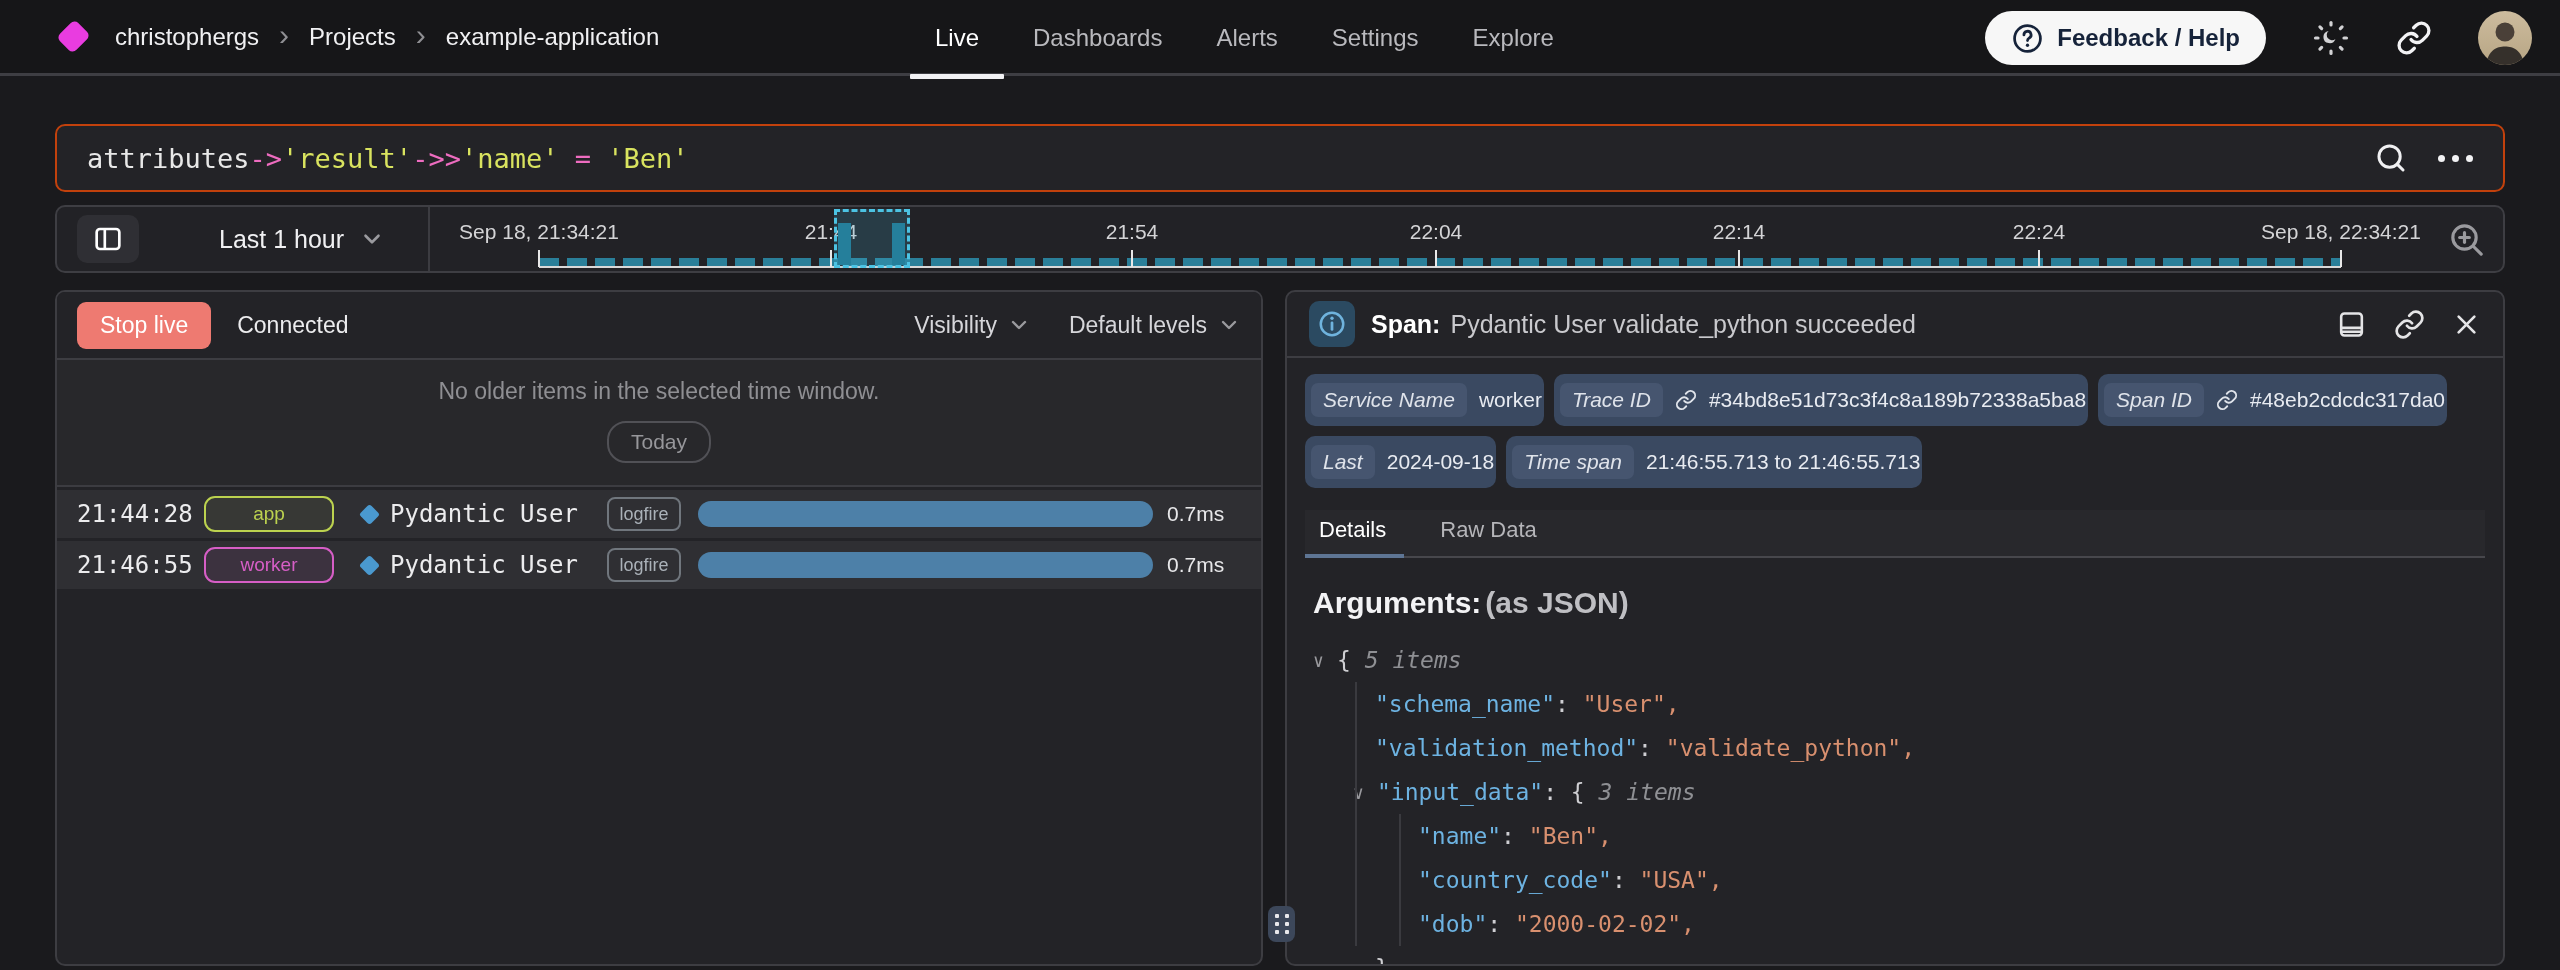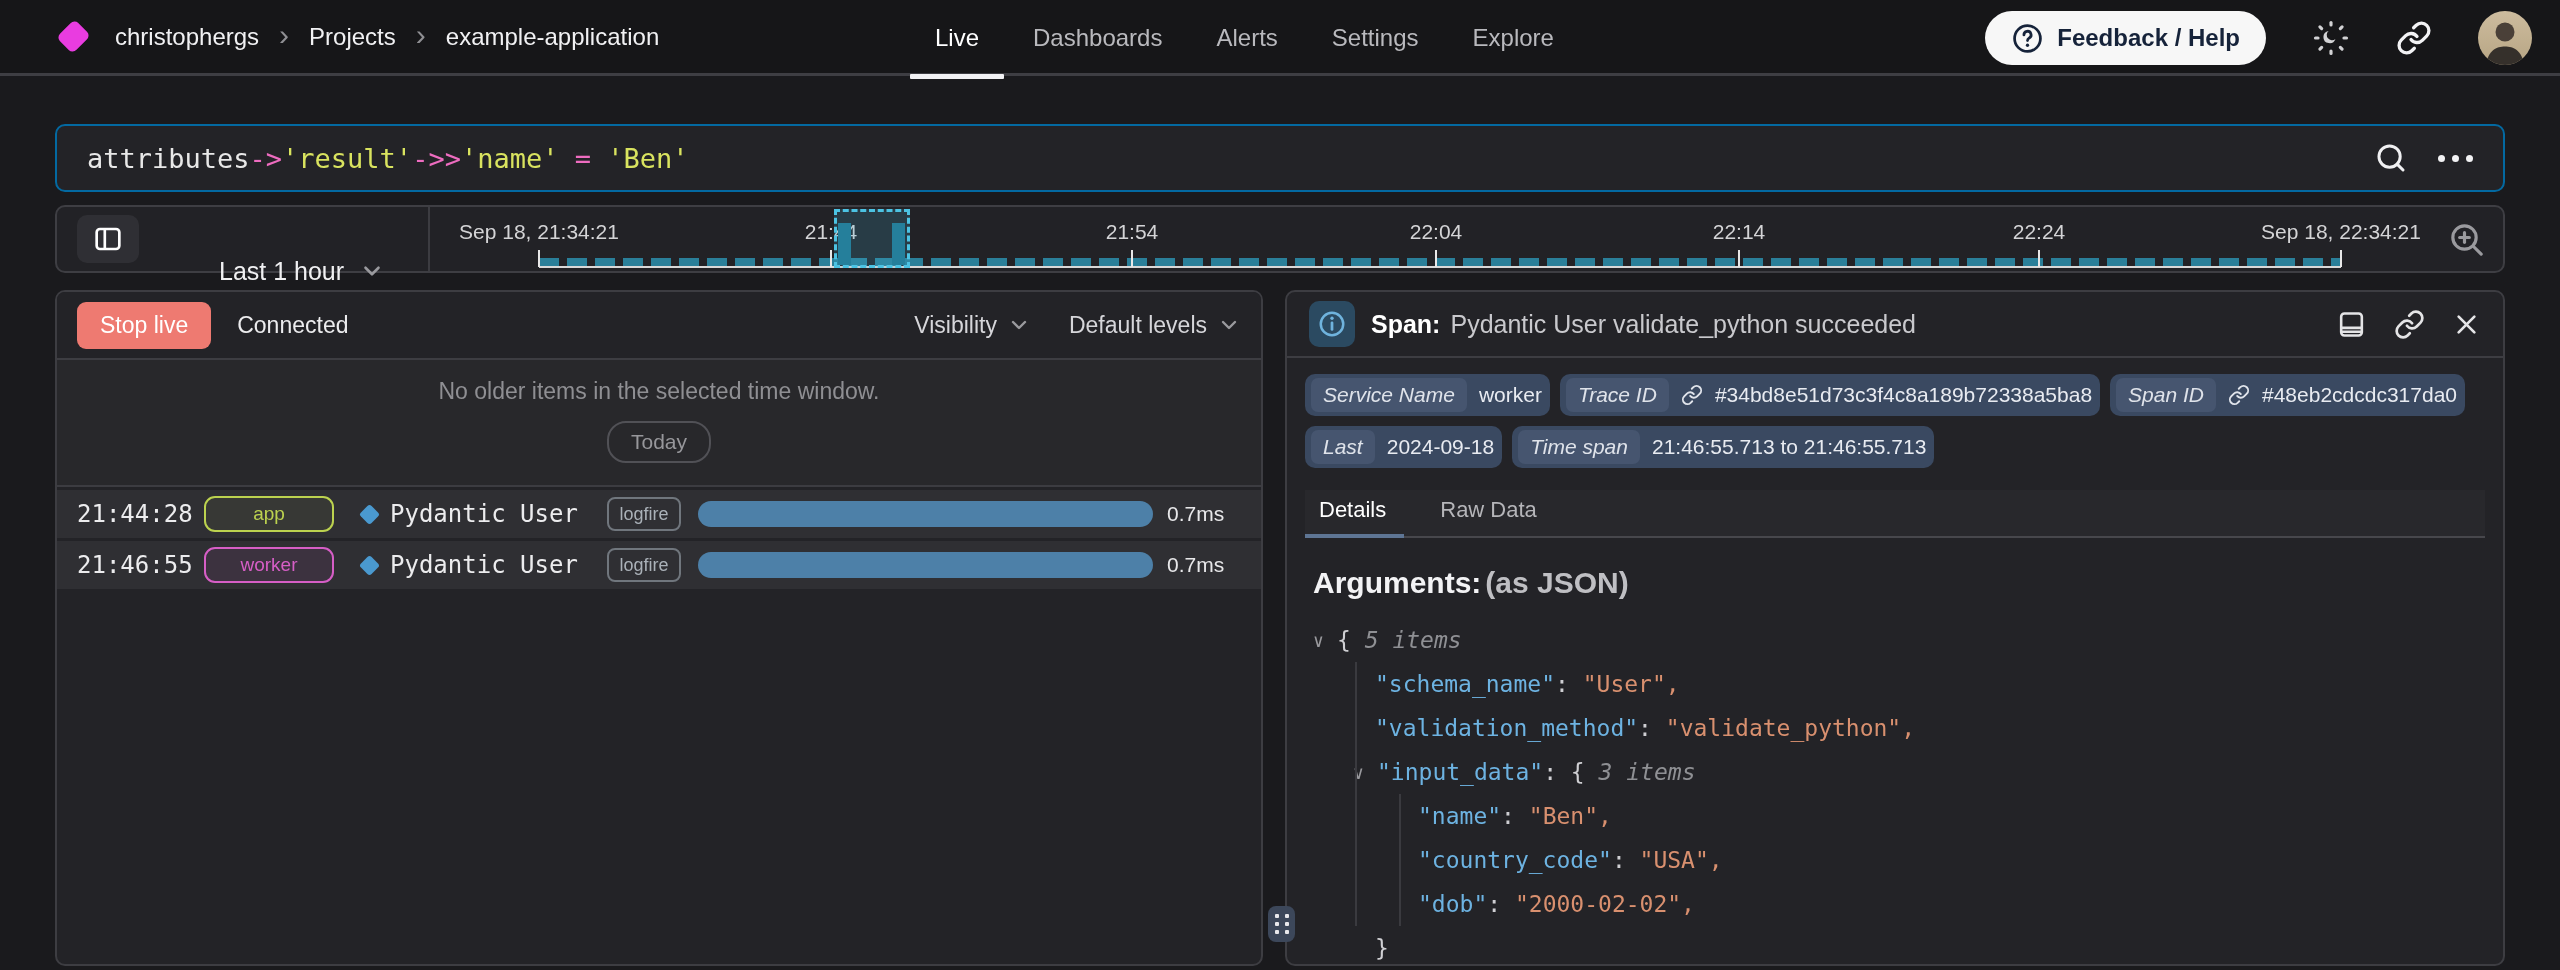--- a/index.html
+++ b/index.html
@@ -30,35 +30,35 @@
     display:flex; align-items:center; gap:46px; }
   .feedback-btn { background:#f7f7f7; border-radius:28px; height:54px; display:flex;
     align-items:center; gap:13px; padding:0 26px; color:#16233a; font-size:24px;
     font-weight:700; cursor:pointer; }
   .icon-btn { display:flex; align-items:center; justify-content:center; cursor:pointer; }
   .avatar { width:54px; height:54px; border-radius:50%; overflow:hidden; cursor:pointer;
     background:linear-gradient(180deg,#cdbc9e 0%,#b7a584 100%); flex:none; }
 
   
   .querybar { position:absolute; left:55px; width:2450px; top:124px; height:68px;
-    background:#232327; border:2px solid #0369a1; border-radius:10px;
+    background:#232327; border:2px solid #c2410c; border-radius:10px;
     display:flex; align-items:center; padding:0 30px; font-size:27px; cursor:text; }
   .tk-plain { color:#e8e8e8; } .tk-op { color:#ee6cc0; } .tk-str { color:#d9e35f; }
   .querybar-icons { margin-left:auto; display:flex; align-items:center; gap:30px; }
   .dots { display:flex; gap:7px; }
   .dots i { width:7px; height:7px; border-radius:50%; background:#f2f2f4; display:block; }
 
   
   .timebar { position:absolute; left:55px; width:2450px; top:205px; height:68px;
     background:#222226; border:2px solid #3e3e43; border-radius:10px; }
   .tb-toggle { position:absolute; left:20px; top:8px; width:62px; height:48px;
     background:#2f2f34; border-radius:10px; display:flex; align-items:center;
     justify-content:center; cursor:pointer; }
   .tb-range { position:absolute; left:162px; top:0; height:64px; display:flex;
-    align-items:center; gap:15px; font-size:25px; color:#f0f0f2; cursor:pointer;margin-top:32px; }
+    align-items:center; gap:15px; font-size:25px; color:#f0f0f2; cursor:pointer; }
   .tb-divider { position:absolute; left:371px; top:0; bottom:0; width:2px; background:#3c3c41; }
   .tb-axis { position:absolute; inset:0; }
   .tick-label { position:absolute; top:13px; transform:translateX(-50%);
     font-size:21px; color:#d4d4d6; white-space:nowrap; }
   .tick-mark { position:absolute; top:43px; height:17px; width:2px; background:#e8e8e8;
     transform:translateX(-50%); }
   .dash-line { position:absolute; left:482px; width:1802px; top:51px; height:8px;
     background:repeating-linear-gradient(90deg,#2a7f99 0 20px,transparent 20px 28px); }
   .base-line { position:absolute; left:482px; width:1802px; top:59px; height:2px; background:#d8d8d8; }
   .selection { position:absolute; left:777px; width:76px; top:2px; height:59px;
@@ -111,21 +111,21 @@
     background:#232327; border:2px solid #3d3d42; border-radius:10px; overflow:hidden; }
   .rp-header { height:66px; border-bottom:2px solid #3d3d42; display:flex;
     align-items:center; padding:0 22px; gap:16px; }
   .info-chip { width:46px; height:46px; border-radius:10px; background:#2b4a61;
     display:flex; align-items:center; justify-content:center; flex:none; }
   .rp-title { font-size:25px; color:#c9c9cd; white-space:nowrap; }
   .rp-title b { color:#ffffff; font-weight:700; margin-right:10px; }
   .rp-icons { margin-left:auto; display:flex; gap:27px; align-items:center; }
   .badge-wrap { display:flex; flex-wrap:wrap; gap:10px; padding:16px 18px 6px; }
   .meta-badge { display:flex; align-items:center; background:#3a4961; border-radius:10px;
-    padding:0 8px 0 6px; gap:12px; font-size:21px; color:#e8ebf1; height:42px; }
+    padding:0 2px 0 6px; gap:12px; font-size:21px; color:#e8ebf1; height:52px; }
   .meta-label { font-style:italic; background:#46556f; border-radius:7px;
     padding:5px 12px; color:#dfe3ea; }
   .rp-tabs { margin:16px 18px 0; background:#28282c; border-bottom:2px solid #47474c;
     display:flex; padding:0 10px; gap:46px; height:48px; align-items:flex-end; }
   .rp-tab { font-size:22px; color:#b5b5b9; padding:0 4px 13px; position:relative; cursor:pointer; }
   .rp-tab.active { color:#ffffff; }
   .rp-tab.active::after { content:""; position:absolute; left:-10px; right:-14px; bottom:-2px;
     height:4px; background:#5e7594; }
   .rp-content { padding:28px 0 0 26px; }
   .args-heading { font-size:30px; font-weight:700; color:#f3f3f5; }

